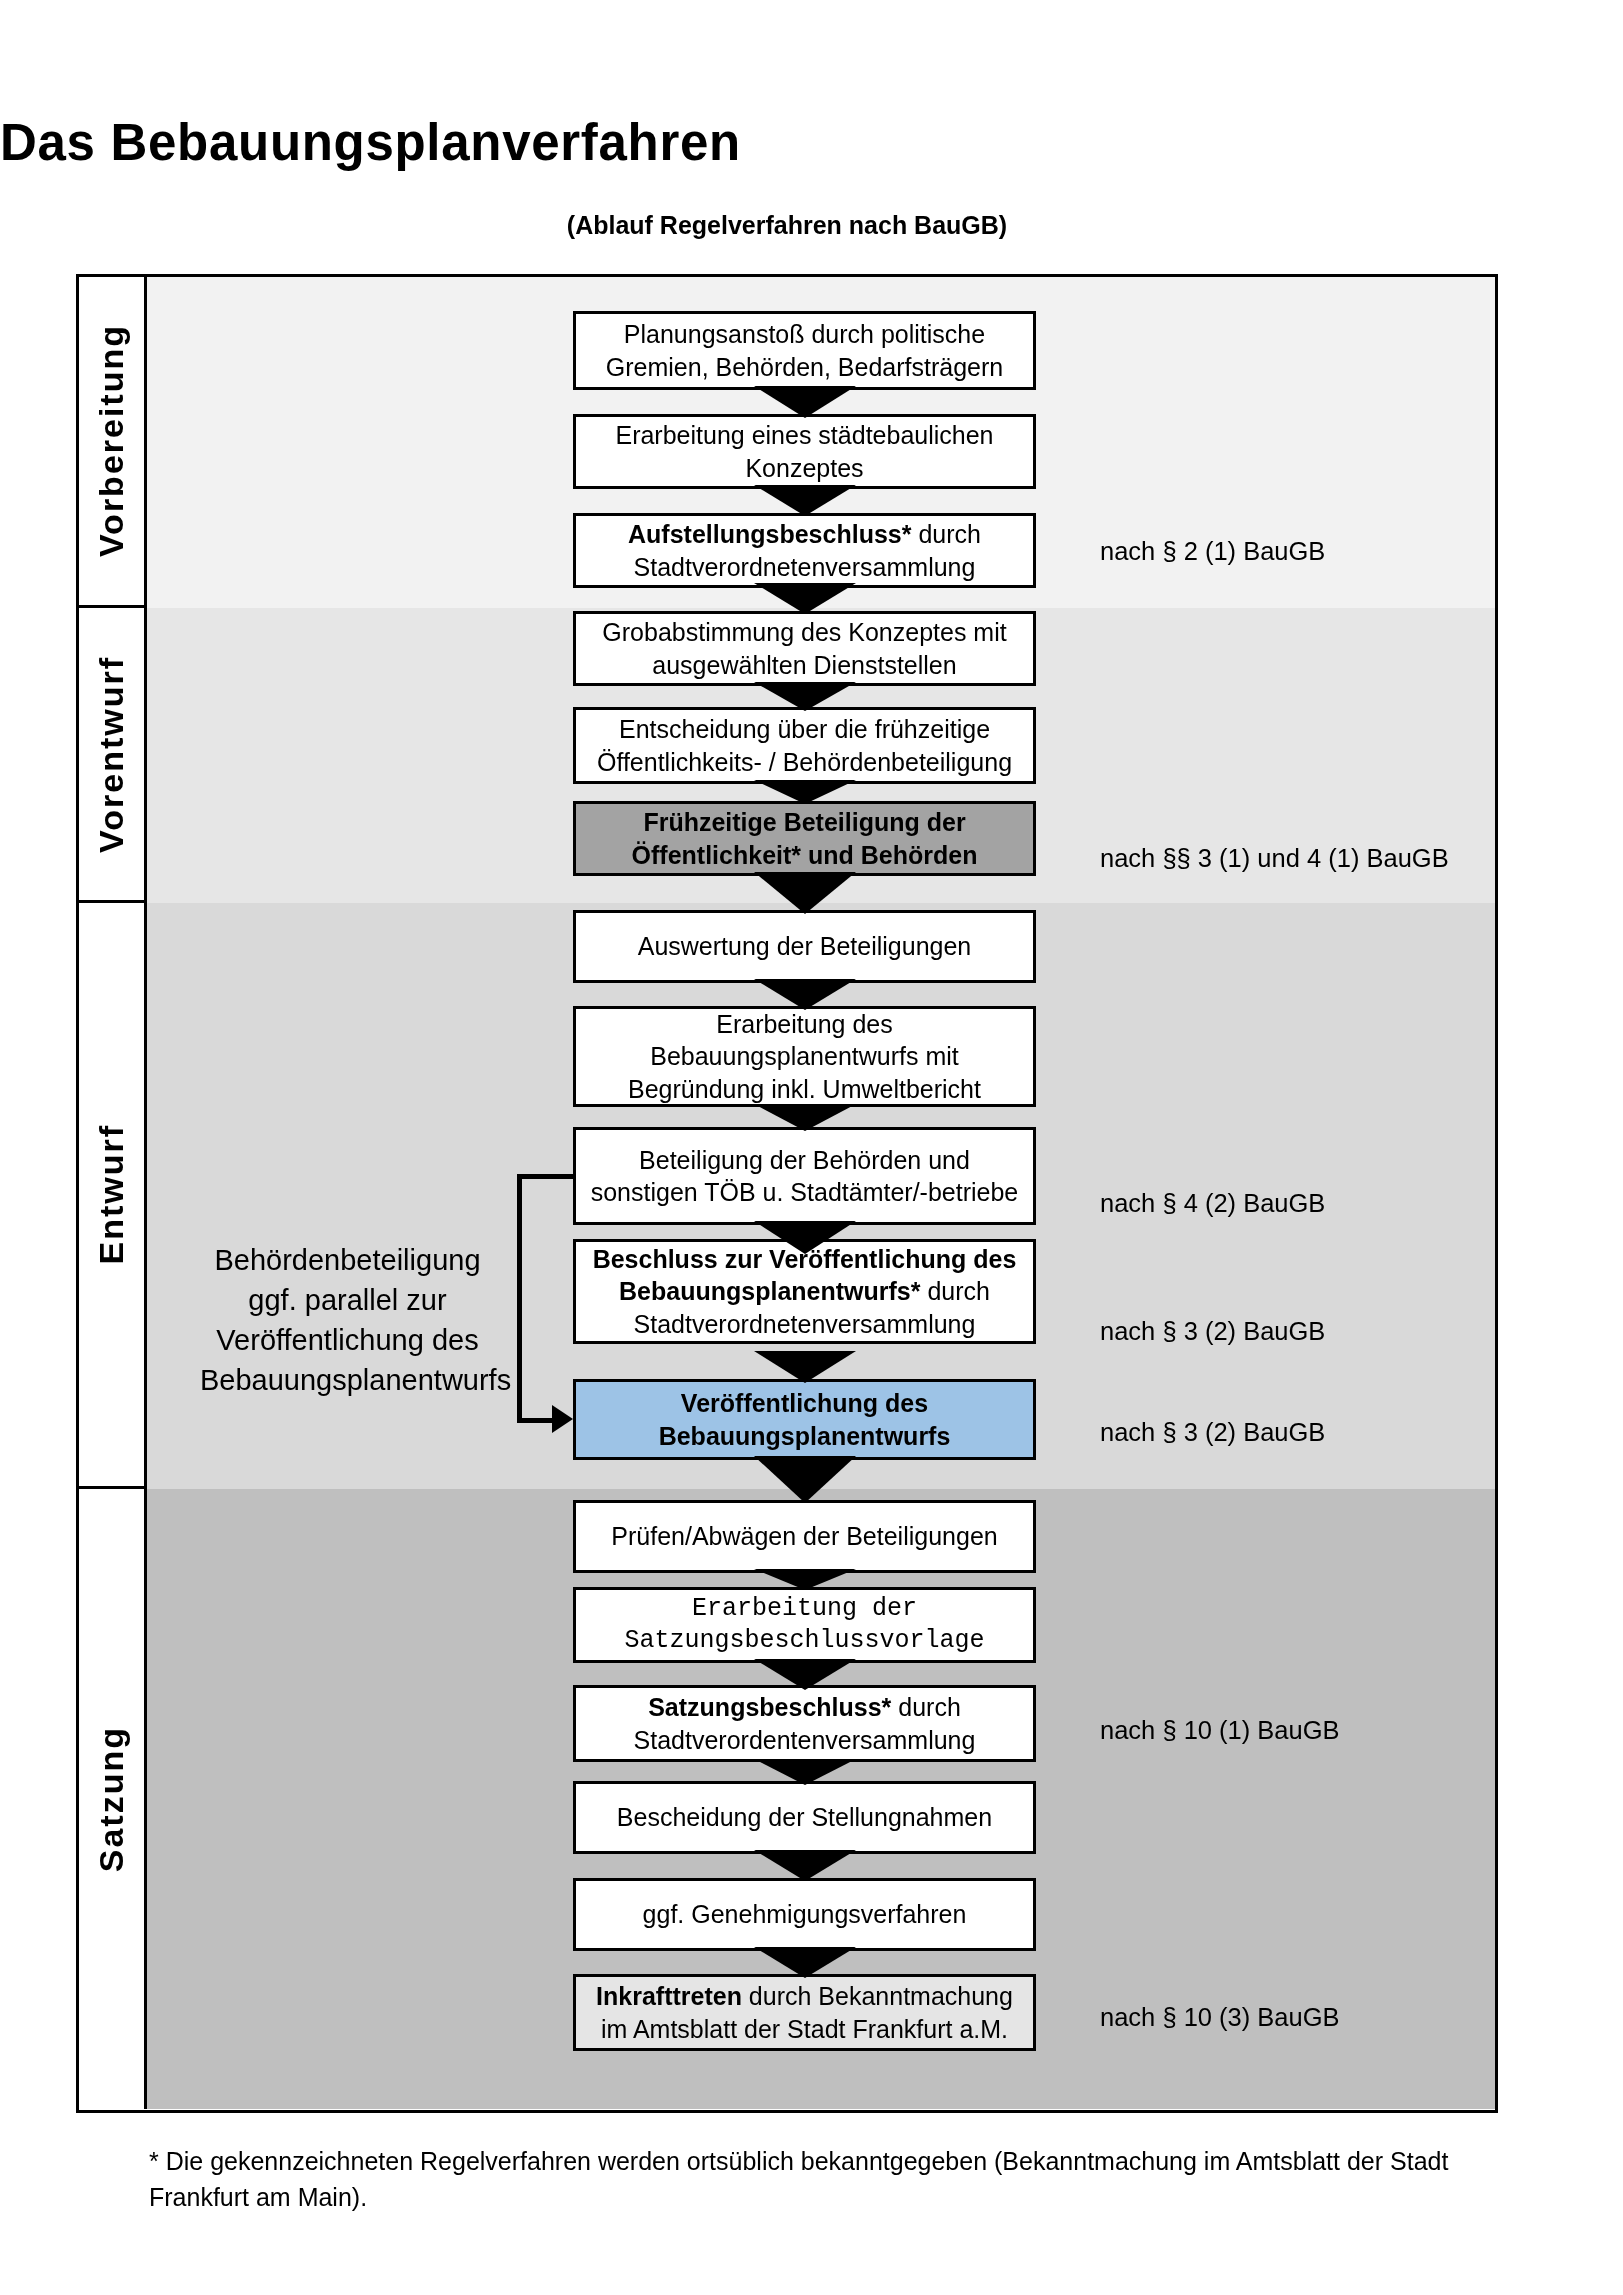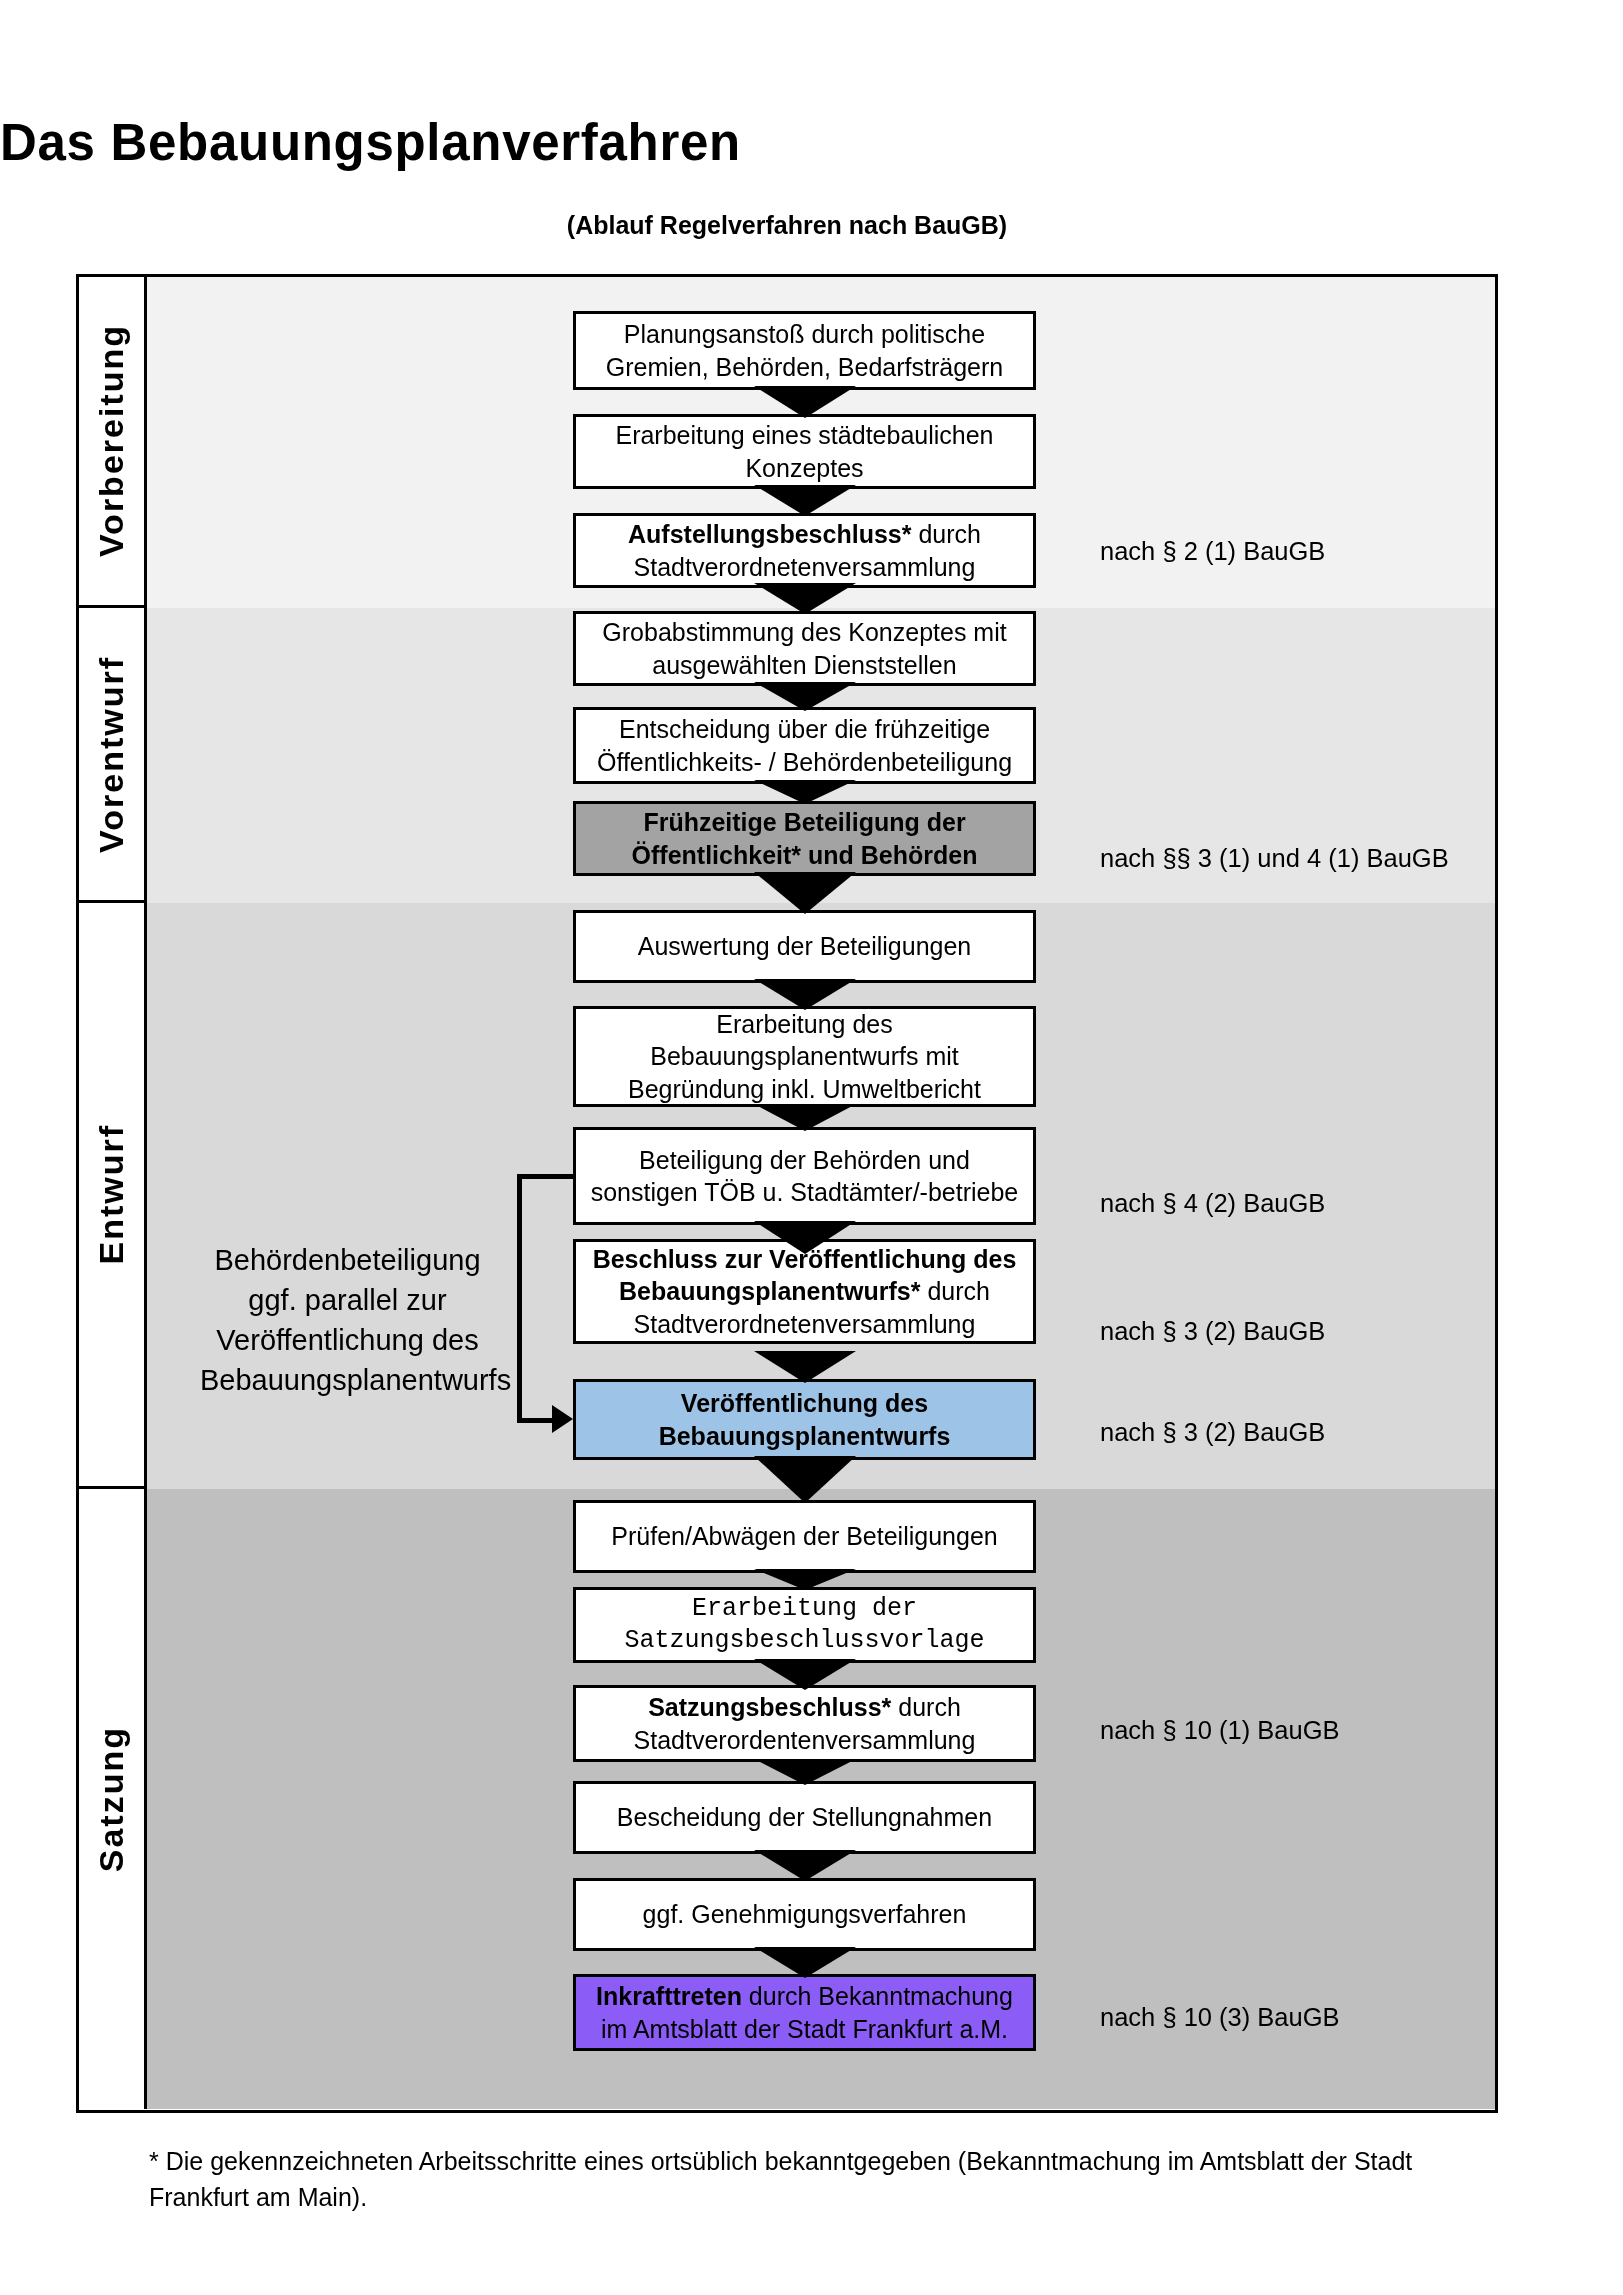--- a/index.html
+++ b/index.html
@@ -183,35 +183,35 @@
   <div class="box" style="top:1781px; height:73px;">
     <div class="txt"><span class="b"></span><span>Bescheidung der Stellungnahmen</span></div>
   </div>
   <div class="arr" style="top:1850px; border-top:31px solid #000;"></div>
 
   <div class="box" style="top:1878px; height:73px;">
     <div class="txt"><span class="b"></span><span>ggf. Genehmigungsverfahren</span></div>
   </div>
   <div class="arr" style="top:1947px; border-top:31px solid #000;"></div>
 
-  <div class="box blue" style="top: 1974px; height: 77px; background: #8b5cf6;">
+  <div class="box blue" style="top: 1974px; height: 77px; background: #e5e5e5;">
     <div class="txt"><span class="b">Inkrafttreten</span><span> durch Bekanntmachung
 im Amtsblatt der Stadt Frankfurt a.M.</span></div>
   </div>
 
   <div class="ann" style="top:537px;">nach § 2 (1) BauGB</div>
   <div class="ann" style="top:844px;">nach §§ 3 (1) und 4 (1) BauGB</div>
   <div class="ann" style="top:1189px;">nach § 4 (2) BauGB</div>
   <div class="ann" style="top:1317px;">nach § 3 (2) BauGB</div>
   <div class="ann" style="top:1418px;">nach § 3 (2) BauGB</div>
   <div class="ann" style="top:1716px;">nach § 10 (1) BauGB</div>
   <div class="ann" style="top:2003px;">nach § 10 (3) BauGB</div>
 
   <div class="note">Behördenbeteiligung
 ggf. parallel zur
 Veröffentlichung des
 Bebauungsplanentwurfs</div>
 
-  <div class="footnote">* Die gekennzeichneten Arbeitsschritte eines ortsüblich bekanntgegeben (Bekanntmachung im Amtsblatt der Stadt
+  <div class="footnote">* Die gekennzeichneten Regelverfahren werden ortsüblich bekanntgegeben (Bekanntmachung im Amtsblatt der Stadt
 Frankfurt am Main).</div>
 
 </div>
 
 
 </body></html>

